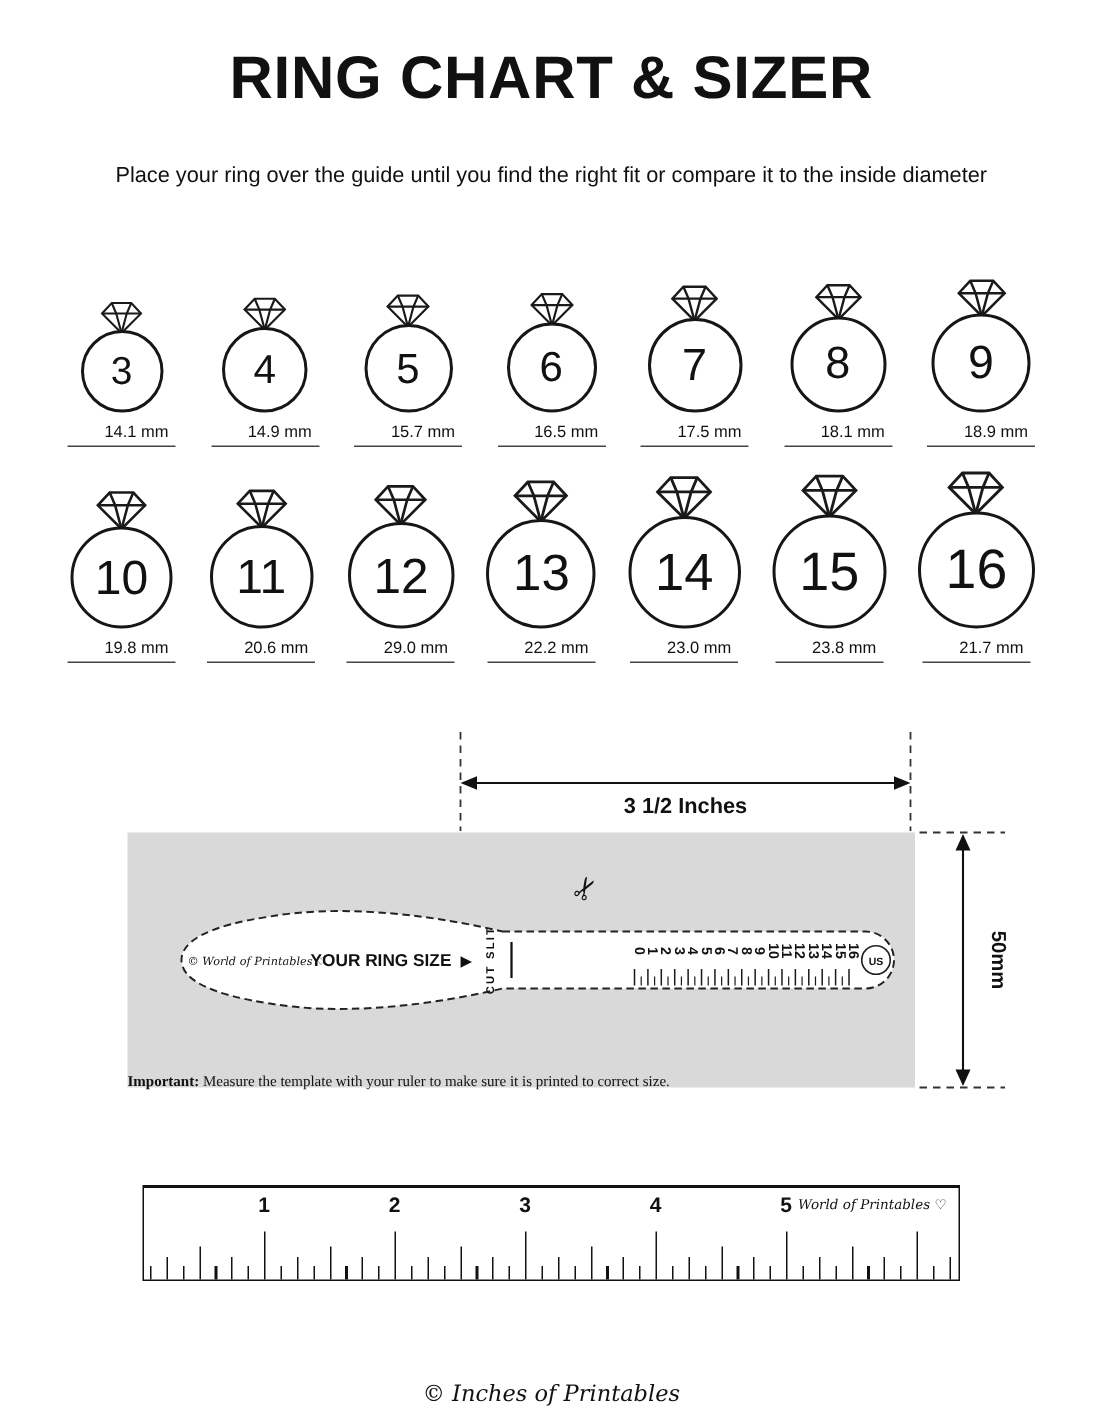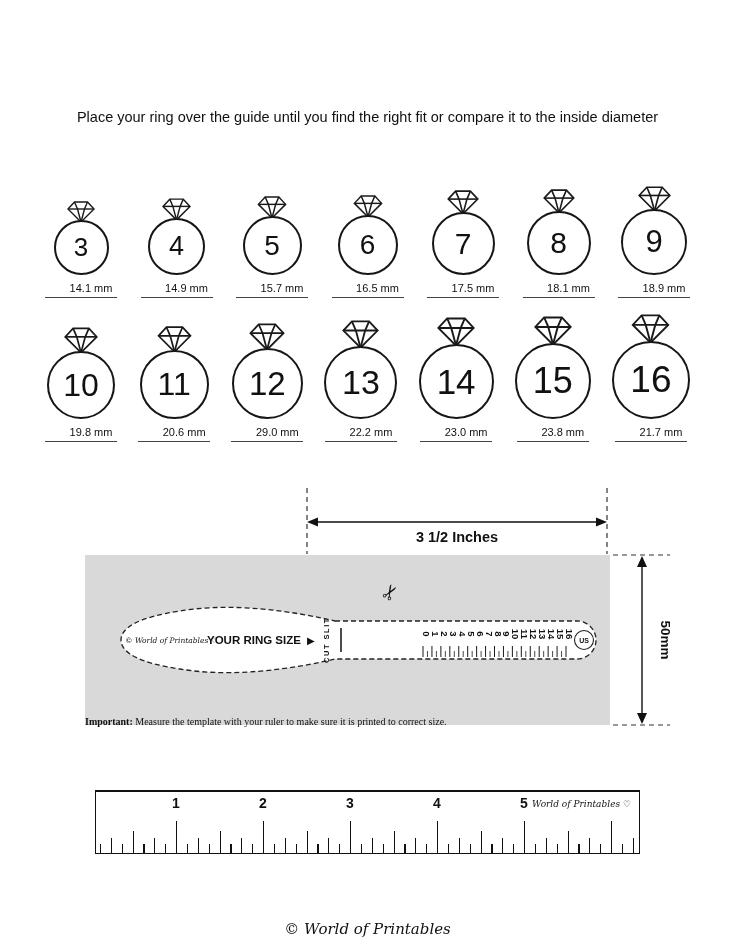--- a/index.html
+++ b/index.html
@@ -52,20 +52,21 @@
   .footer-brand {
     position:absolute; top:920px; left:0; width:100%; text-align:center;
     font-size:15px; font-style:italic; font-family:"DejaVu Serif", serif;
   }
 </style>
 </head>
 <body>
 
 <div class="page">
 
+  <div class="title">RING CHART &amp; SIZER</div>
 
   <div class="intro">
     <div class="intro-text">Place your ring over the guide until you find the right fit or compare it to the inside diameter</div>
   </div>
 
   <div class="ring-row" id="ring-row-0">
       <div class="ring-item">
         <svg class="diamond" width="28" height="22" viewBox="0 0 28 22">
           <g fill="none" stroke="#1a1a1a" stroke-width="1.4">
             <polygon points="7.5,1 20.5,1 27,8 14,21 1,8"></polygon>
@@ -396,15 +397,15 @@
       <div class="ruler-tick" style="left: 515px; height: 32px;"></div>
       <div class="ruler-tick" style="left: 525.875px; height: 9px;"></div>
       <div class="ruler-tick" style="left: 536.75px; height: 15px;"></div>
       <div class="ruler-number" style="left: 80px;">1</div>
       <div class="ruler-number" style="left: 167px;">2</div>
       <div class="ruler-number" style="left: 254px;">3</div>
       <div class="ruler-number" style="left: 341px;">4</div>
       <div class="ruler-number" style="left: 428px;">5</div>
     </div>
 
-  <div class="footer-brand">© World of Printables</div>
+  <div class="footer-brand">© Inches of Printables</div>
 
 </div>
 
 </body></html>

